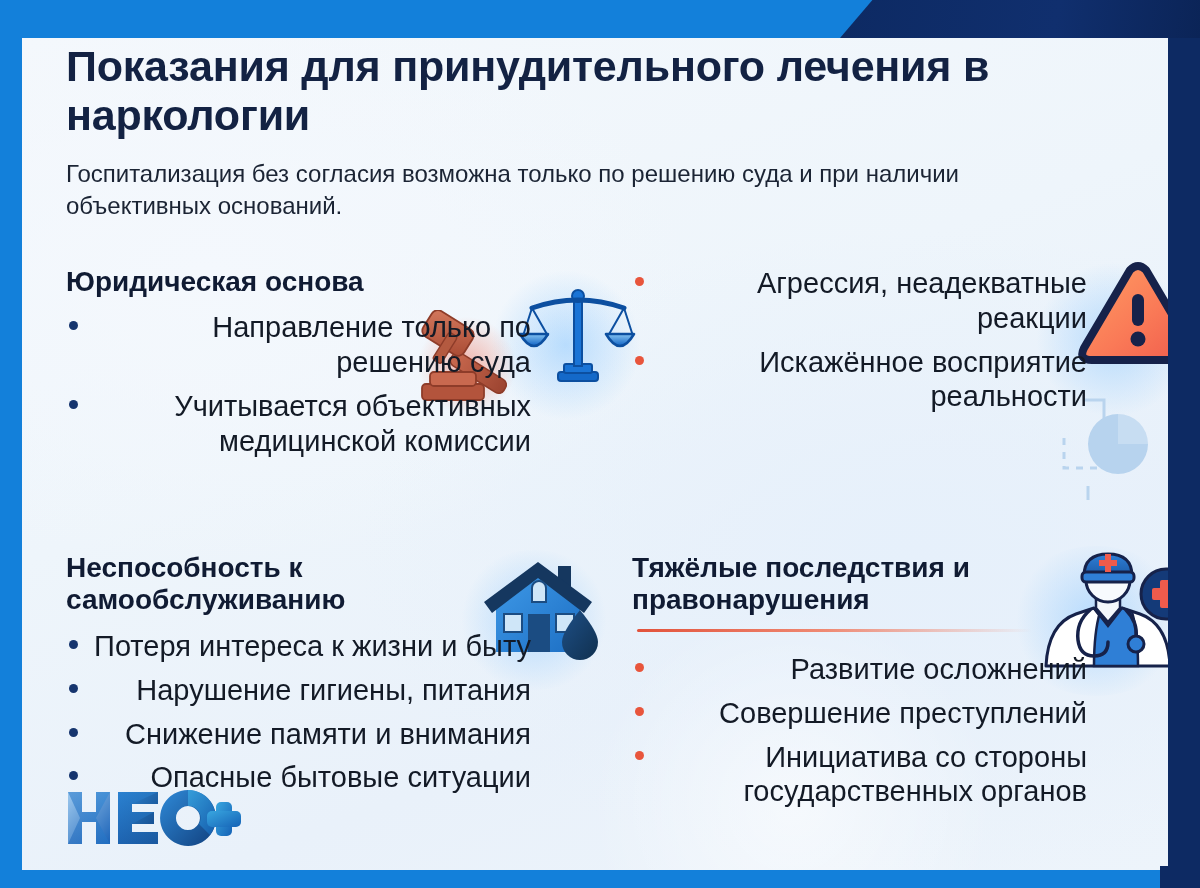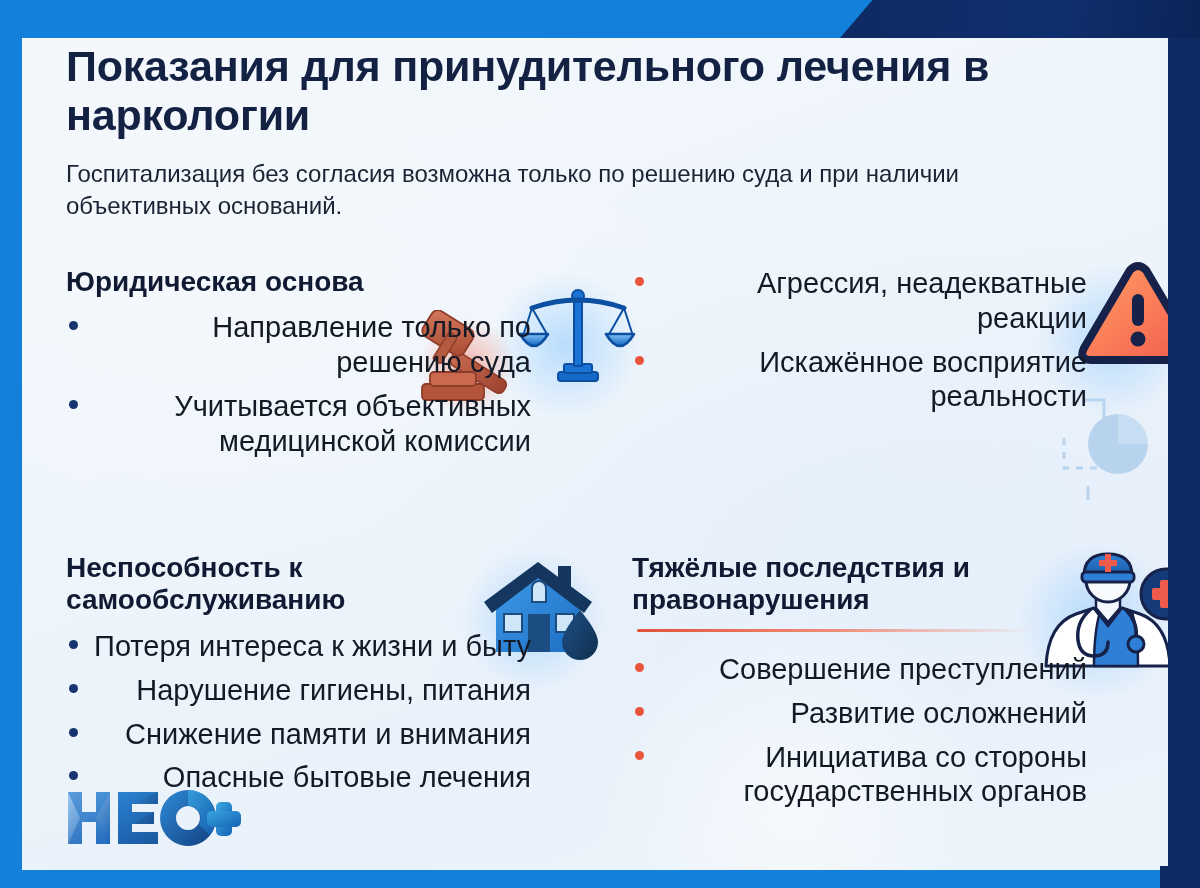--- a/index.html
+++ b/index.html
@@ -274,21 +274,21 @@
 
             <path d="M106 54 q18 22 18 32 a18 18 0 0 1 -36 0 q0 -10 18 -32 z" fill="url(#hdrop)"></path>
           </svg>
         </div>
 
         <h2 class="bhead">Неспособность к самообслуживанию</h2>
         <ul class="items">
           <li>Потеря интереса к жизни и быту</li>
           <li>Нарушение гигиены, питания</li>
           <li>Снижение памяти и внимания</li>
-          <li>Опасные бытовые лечения</li>
+          <li>Опасные бытовые ситуации</li>
         </ul>
       </div>
 
       <div class="block r">
 
         <div class="glow" style="right:-48px;top:-6px;width:180px;height:150px;"></div>
 
         <div class="icon-abs ic-doctor">
           <svg width="160" height="120" viewBox="0 0 160 120">
             <defs>
@@ -322,22 +322,22 @@
               <circle cx="136" cy="44" r="25" fill="#143a78" stroke="#16224a" stroke-width="3"></circle>
               <rect x="130" y="30" width="12" height="28" rx="2" fill="#ef5b4c"></rect>
               <rect x="122" y="38" width="28" height="12" rx="2" fill="#ef5b4c"></rect>
             </g>
           </svg>
         </div>
 
         <h2 class="bhead">Тяжёлые последствия и правонарушения</h2>
         <div class="divider"></div>
         <ul class="items">
+          <li>Развитие осложнений</li>
           <li>Совершение преступлений</li>
-          <li>Развитие осложнений</li>
           <li>Инициатива со стороны государственных органов</li>
         </ul>
       </div>
 
     </div>
 
     <div class="logo">
       <span class="logo-text">
         <svg width="176" height="60" viewBox="0 0 176 60" role="img">
           <title>НЕО+</title>

